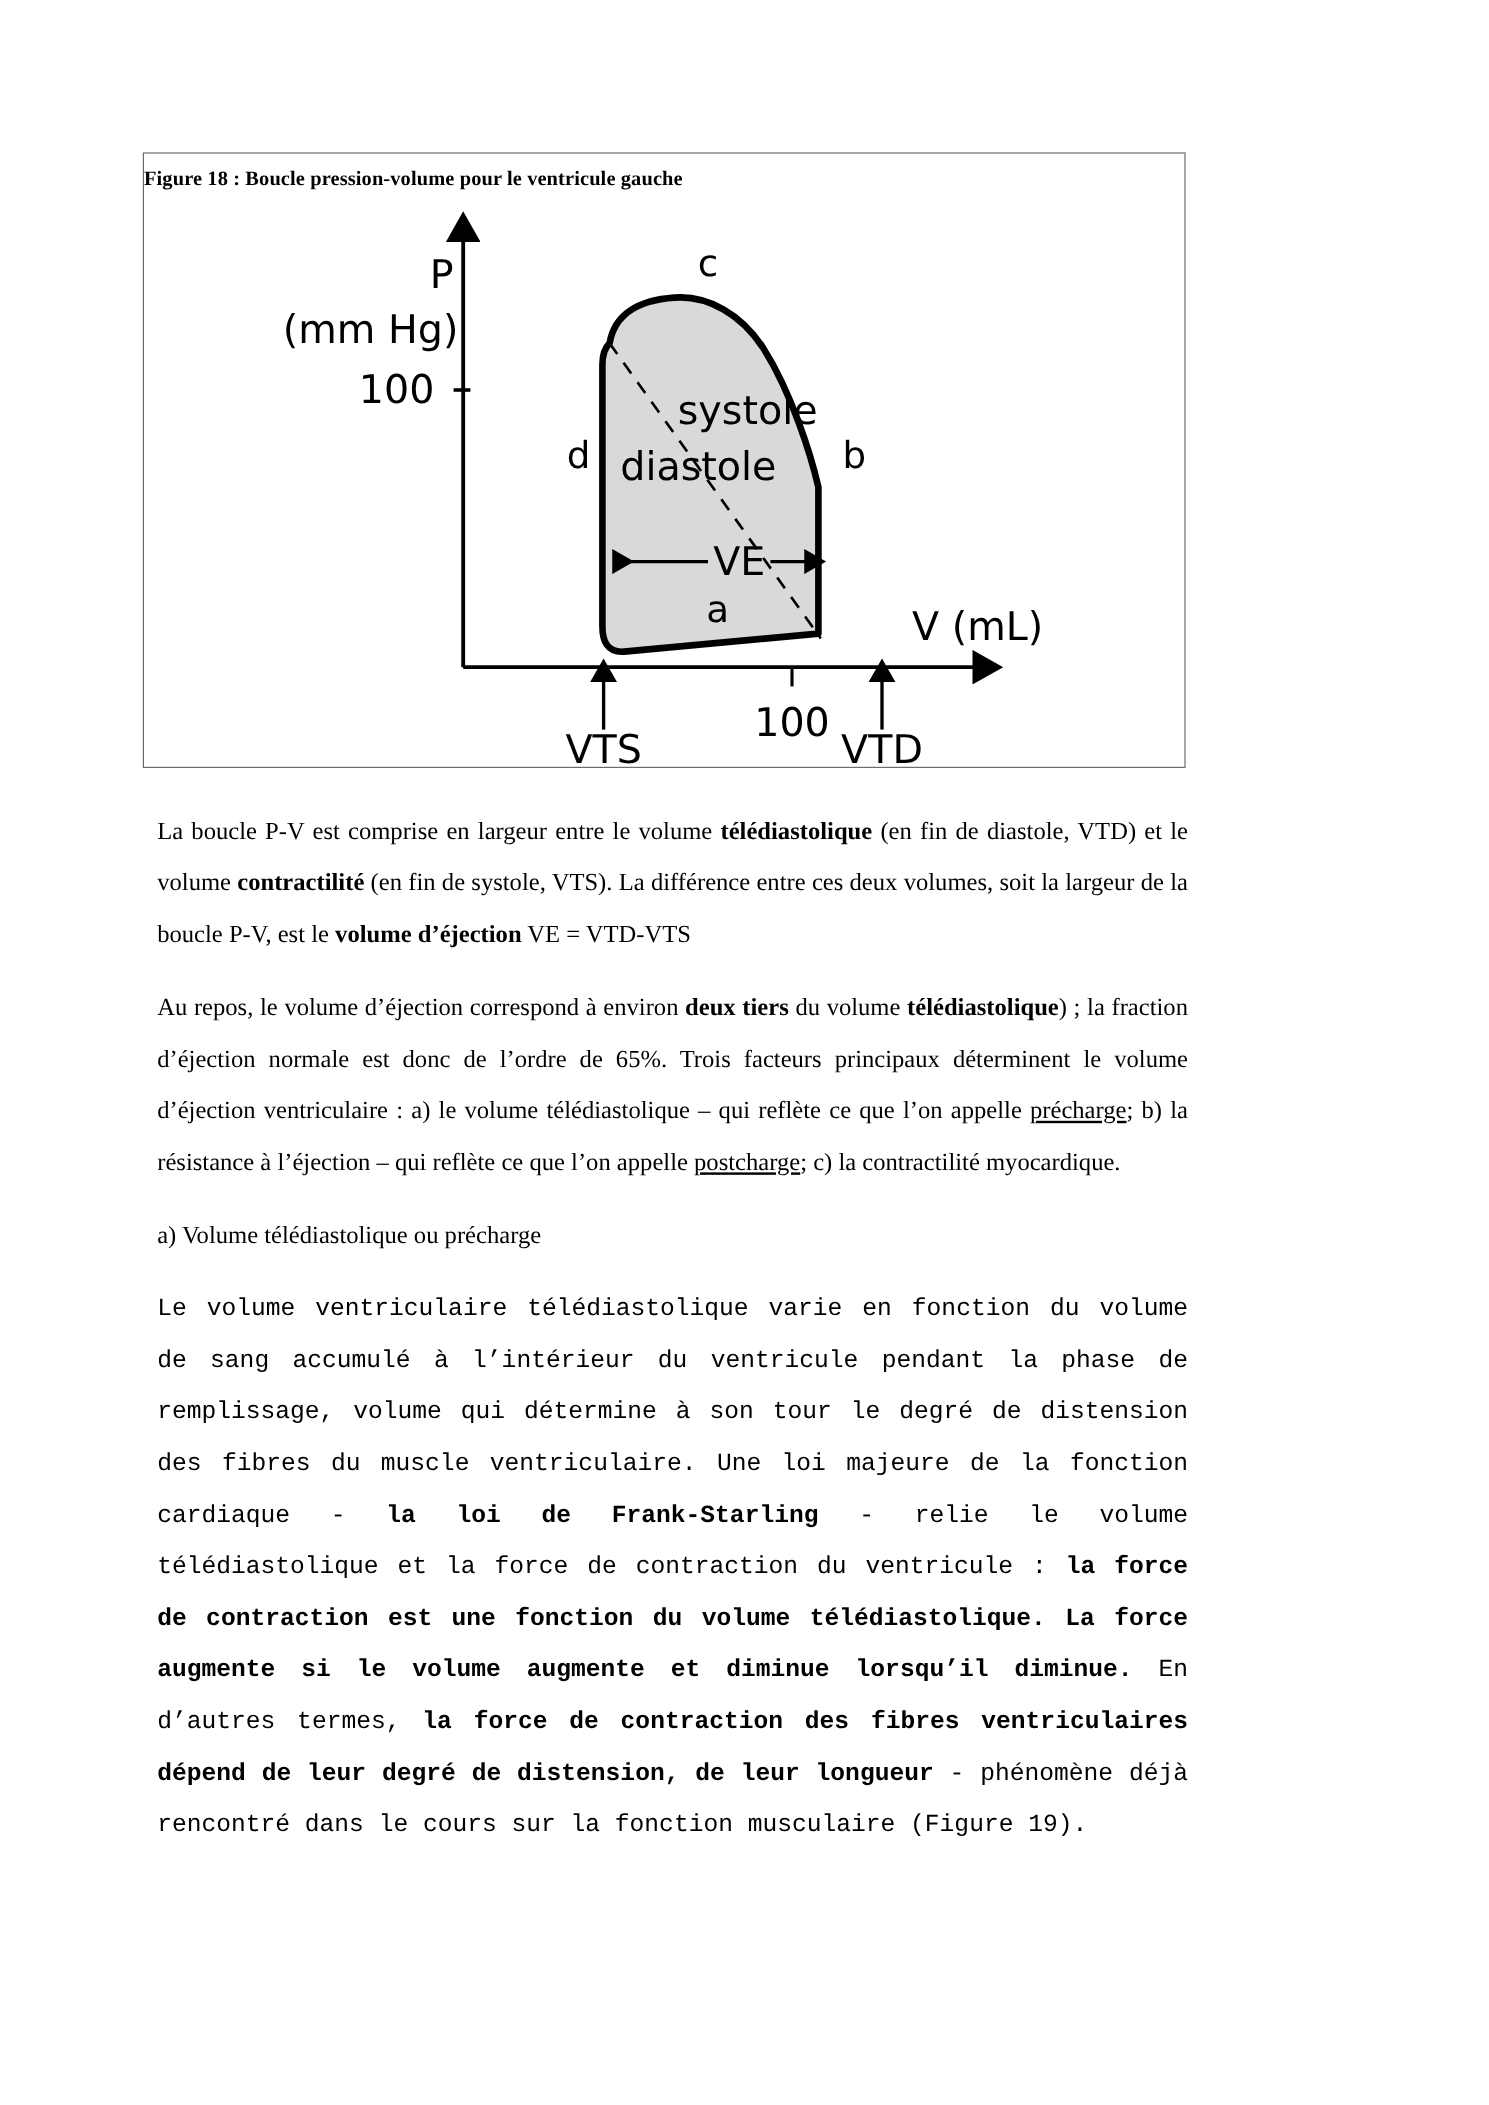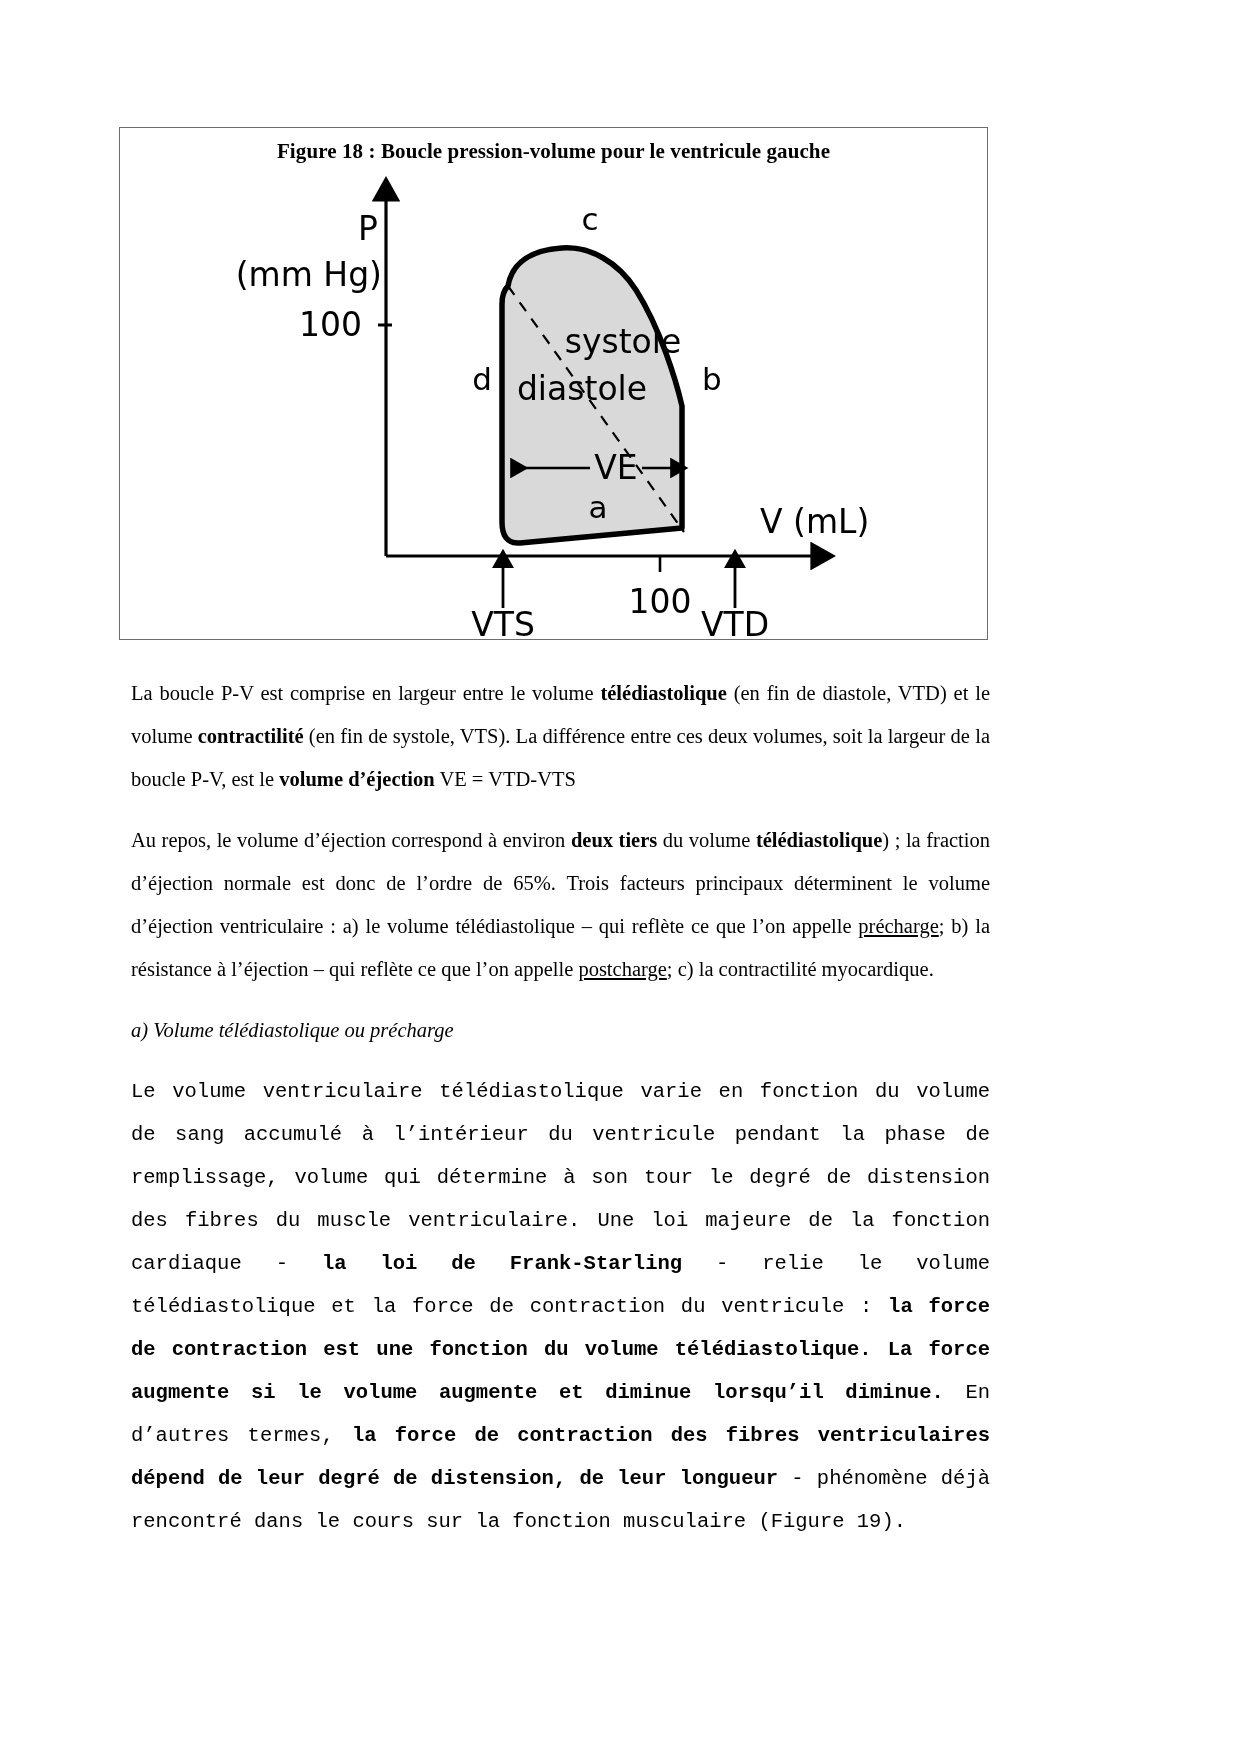--- a/index.html
+++ b/index.html
@@ -35,24 +35,23 @@
     height: 513px;
     border: 1px solid #6d6d6d;
     box-sizing: border-box;
     background: #ffffff;
   }
   .figure-caption {
     position: absolute;
     left: 0;
     top: 11px;
     width: 100%;
-    text-align: center;
     font-family: "Liberation Serif", "DejaVu Serif", serif;
     font-weight: bold;
-    font-size: 21px;
+    font-size: 17px;
     letter-spacing: 0.1px;
   }
   .figure-svg-wrap {
     position: absolute;
     left: 0;
     top: 30px;
     width: 869px;
     height: 480px;
   }
   .figure-svg-wrap svg { display: block; }
@@ -68,21 +67,21 @@
     font-family: "Liberation Serif", "DejaVu Serif", serif;
     font-size: 20.5px;
     line-height: 43px;
     text-align: justify;
     margin: 0 0 18px 0;
     hyphens: none;
   }
   .para.last { margin-bottom: 0; font-family: Liberation Mono, monospace; }
   .para b { font-weight: bold; margin-top: 44px; }
   .para u { text-decoration: underline; }
-  .para.nojust { text-align: left; font-style: italic; }
+  .para.nojust { text-align: left; }
 </style>
 </head>
 <body>
 
 <div class="page">
 
   <div class="figure-box">
 
     <div class="figure-caption">Figure 18 : Boucle pression-volume pour le ventricule gauche</div>
 

